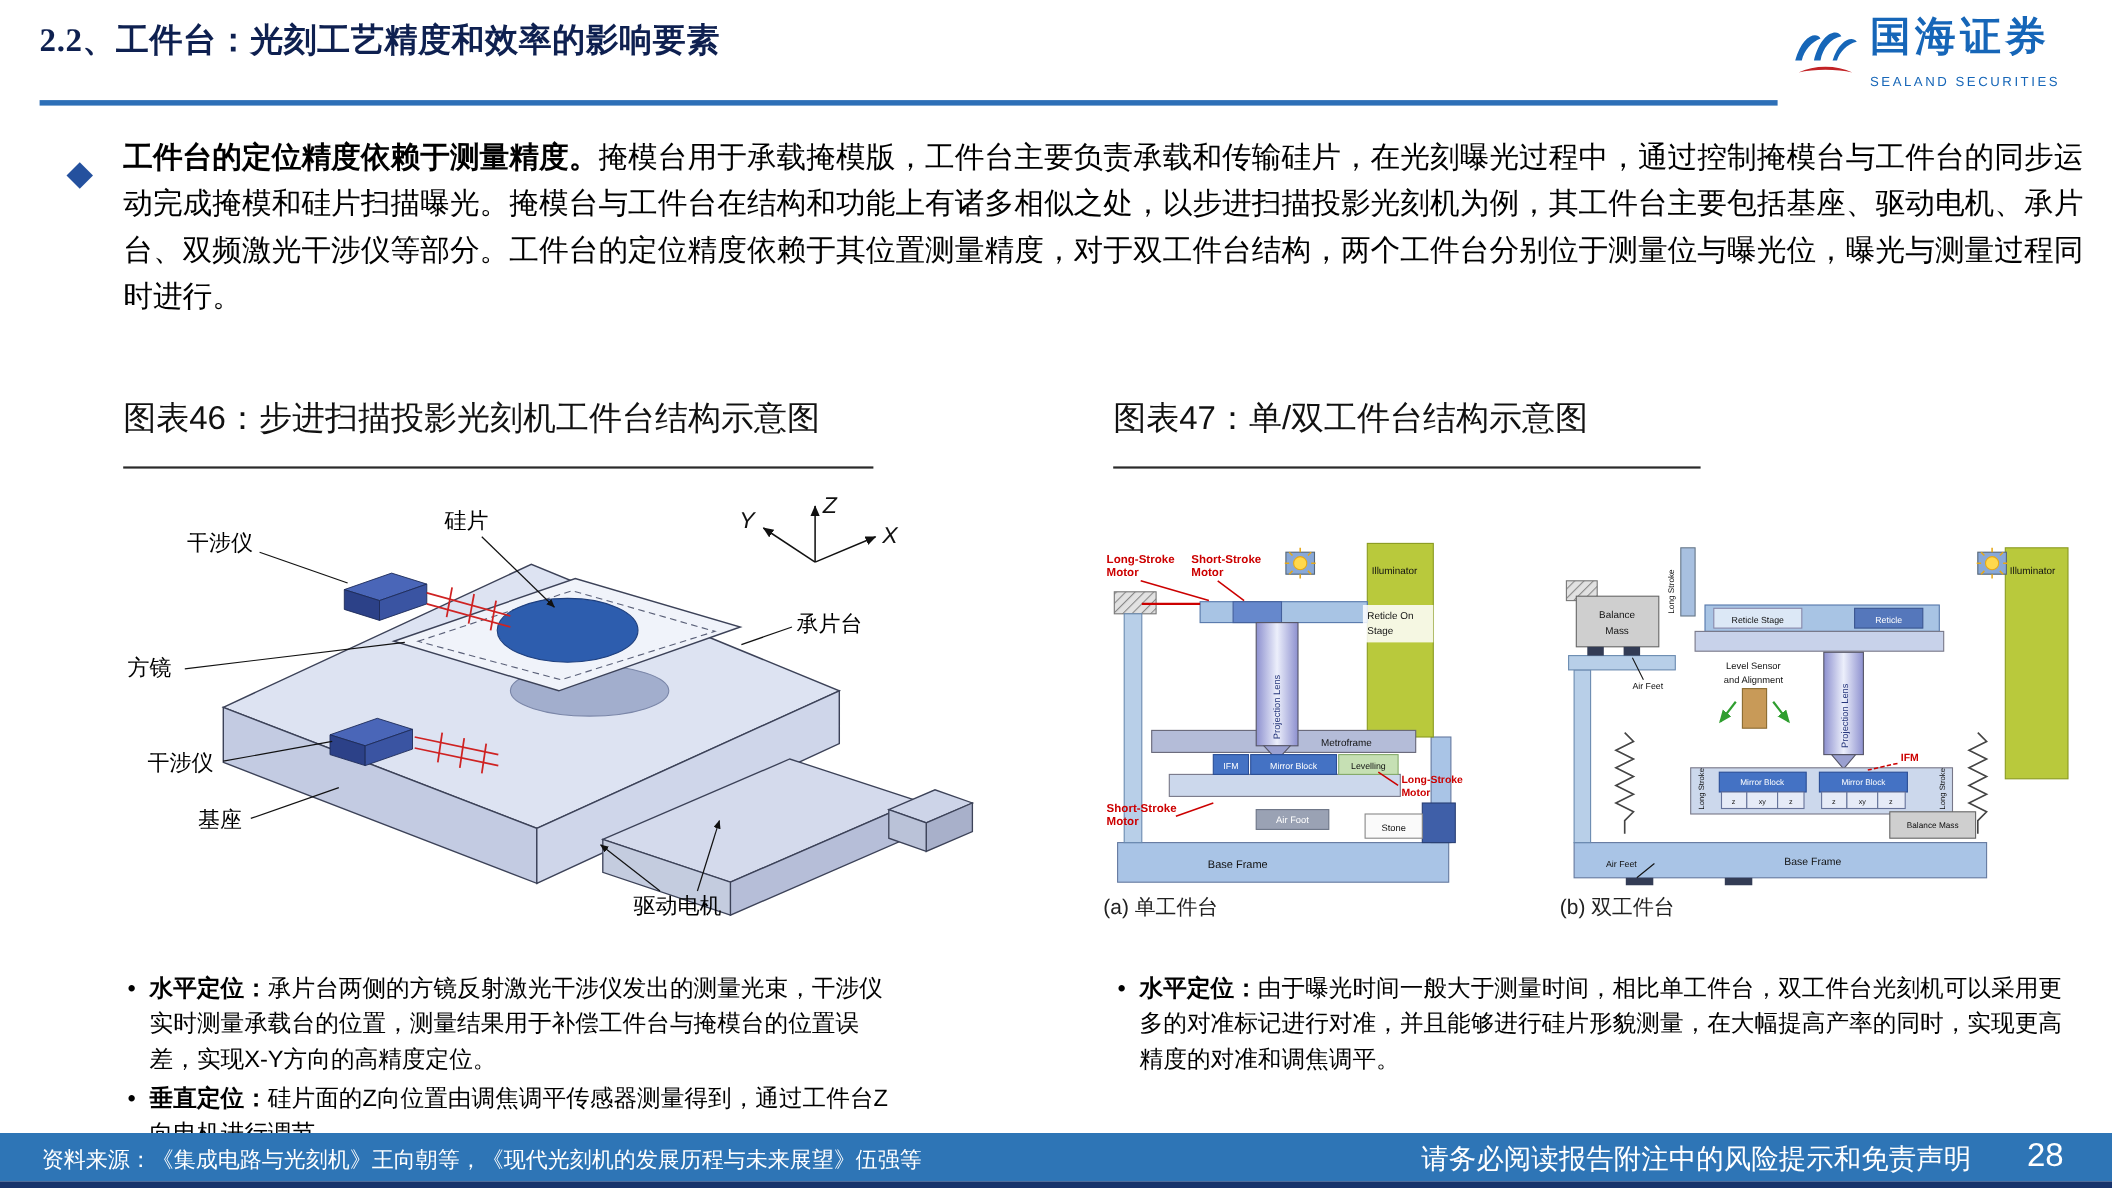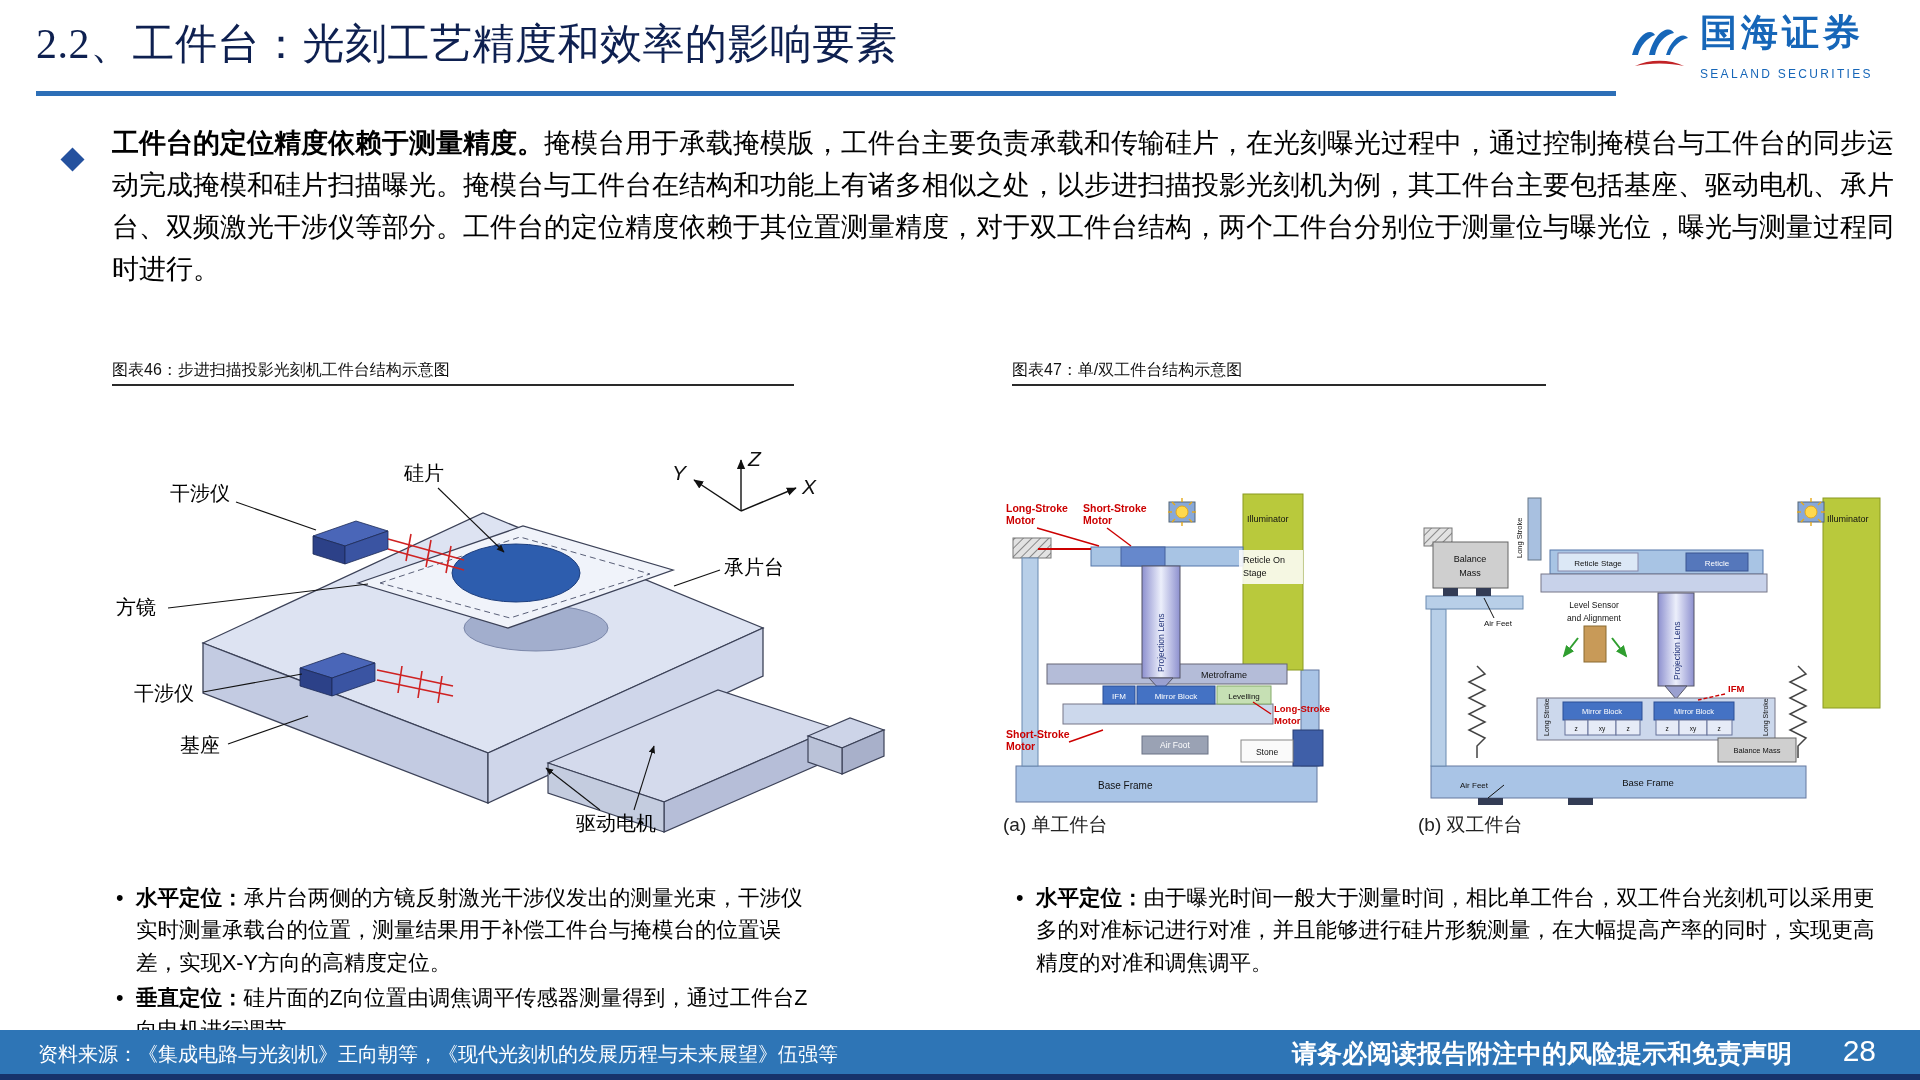--- a/index.html
+++ b/index.html
@@ -1,43 +1,43 @@
 <!DOCTYPE html>
 <html><head>
 <meta charset="utf-8">
 <style>
 *{margin:0;padding:0;box-sizing:border-box}
 body{width:1920px;height:1080px;position:relative;background:#fff;overflow:hidden;
      font-family:"Liberation Sans","DejaVu Sans",sans-serif;color:#000}
 .abs{position:absolute}
 .page-title{left:36px;top:16px;font-family:"Liberation Serif","DejaVu Serif",serif;
-            font-size:42px;font-weight:normal;color:#0e2050;letter-spacing:.5px}
+            font-size:30px;font-weight:bold;color:#0e2050;letter-spacing:.5px}
 .title-rule{left:36px;top:91px;width:1580px;height:5px;background:#2d6fb7}
 .logo{left:1626px;top:14px;display:flex;align-items:center;gap:8px}
 .logo-name{font-size:37px;font-weight:bold;color:#1666b8;letter-spacing:4px;line-height:1.05}
 .logo-sub{font-size:12px;color:#1666b8;letter-spacing:2.3px;margin-top:14px}
 .diamond{left:64px;top:151px;width:17px;height:17px;background:#24519e;transform:rotate(45deg)}
 .intro-text{left:112px;top:122px;width:1782px;font-size:27px;line-height:1.56;text-align:justify}
 .intro-text b{font-weight:bold}
-.fig-cap{top:360px;font-size:16px;color:#111;padding-bottom:3px;border-bottom:2px solid #2a2a2a}
+.fig-cap{top:360px;font-size:30px;color:#111;padding-bottom:23px;border-bottom:2px solid #2a2a2a}
 .cap46{left:112px;width:682px}
 .cap47{left:1012px;width:534px}
 .subcap{top:812px;font-size:19px;color:#222;text-align:left}
 .subcap-a{left:1003px;width:335px}
 .subcap-b{left:1418px;width:465px}
 .notes{font-size:21.5px;line-height:1.5}
 .notes-left{left:112px;top:882px;width:702px}
 .notes-right{left:1012px;top:882px;width:880px}
 .note-item{position:relative;padding-left:24px;margin-bottom:3px}
 .nbullet{position:absolute;left:4px;top:0}
 .note-lead{font-weight:bold}
 .footer-bar{left:0;top:1030px;width:1920px;height:44px;background:#2e75b6}
 .footer-strip{left:0;top:1074px;width:1920px;height:6px;background:#17336b}
 .footer-src{left:38px;top:1041px;font-size:20px;color:#fff}
-.footer-disc{right:128px;top:1037px;font-size:25px;font-weight:bold;color:#fff}
+.footer-disc{right:128px;top:1037px;font-size:25px;font-weight:normal;color:#fff}
 .footer-page{right:44px;top:1034px;font-size:30px;color:#fff}
 svg text{font-family:"Liberation Sans","DejaVu Sans",sans-serif}
 .redlbl{font-weight:bold;fill:#cc0000}
 </style>
 </head>
 <body>
 
 <h1 class="abs page-title">2.2、工件台：光刻工艺精度和效率的影响要素</h1>
 <div class="abs title-rule"></div>
 

